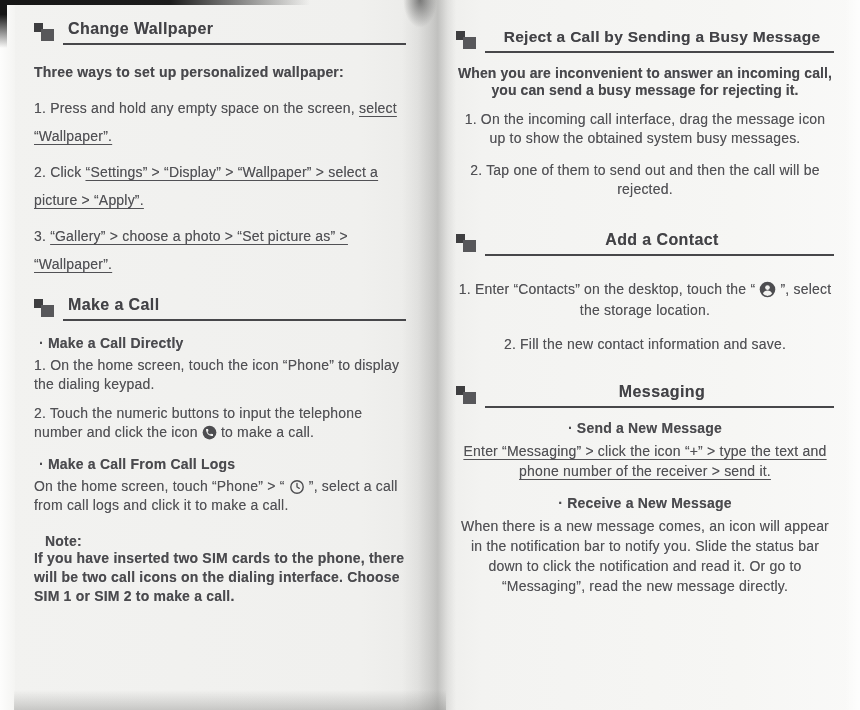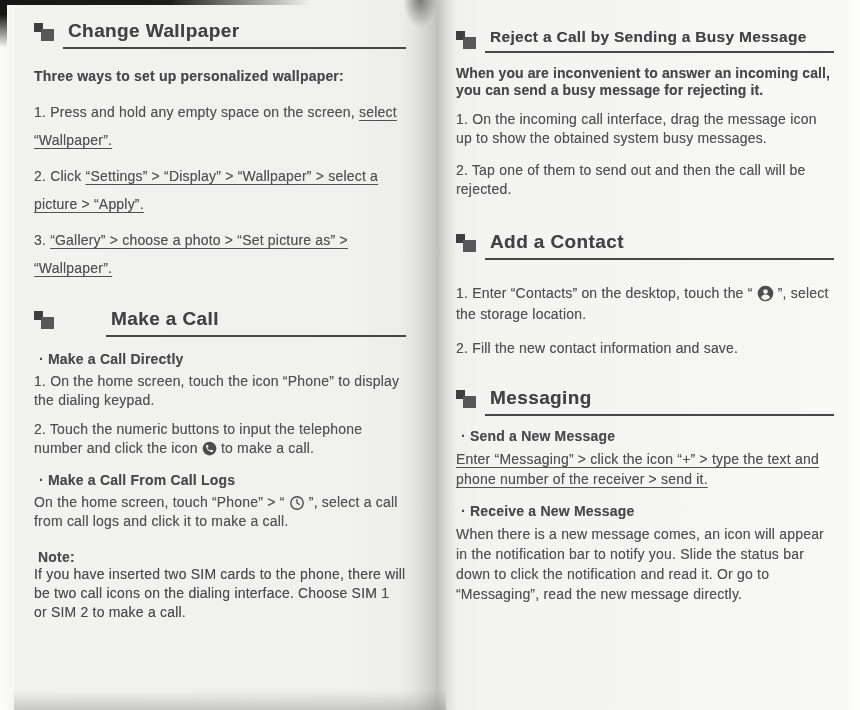--- a/index.html
+++ b/index.html
@@ -20,41 +20,41 @@
   .edge-corner-black{position:absolute;left:0;top:0;width:7px;height:48px;z-index:4;
     background:linear-gradient(180deg,#161616 30%,rgba(22,22,22,0));}
   .shadow-bottom{position:absolute;left:14px;bottom:0;width:432px;height:20px;z-index:3;
     background:linear-gradient(180deg,rgba(110,110,108,0) 0%,rgba(110,110,108,.22) 70%,rgba(110,110,108,.32) 100%);}
   .edge-right-light{position:absolute;right:0;top:0;bottom:0;width:16px;z-index:2;
     background:linear-gradient(270deg,rgba(255,255,255,.75),rgba(255,255,255,0));}
   
   .page{position:absolute;z-index:3;color:#515155;font-size:14px;letter-spacing:.2px;
     text-shadow:0 0 .5px rgba(90,90,92,.55);}
   #pageL{left:34px;top:20px;width:372px;}
-  #pageR{left:456px;top:28px;width:378px;}
+  #pageR{left:456px;top:28px;width:378px;text-align:center;}
   
   .sec-head{display:flex;align-items:flex-start;}
   .marker{position:relative;width:22px;height:21px;flex:0 0 auto;margin-top:3px;}
   .marker .sq1{position:absolute;left:0;top:0;width:9px;height:9px;background:#3e3e40;}
   .marker .sq2{position:absolute;left:7px;top:6px;width:13px;height:12px;background:#57575a;}
   .head-rule{flex:1;margin-left:7px;border-bottom:2px solid #47474a;padding:0 0 5px 5px;}
-  h2{margin:0;font-size:19px;font-weight:bold;color:#424246;letter-spacing:.4px;white-space:nowrap;}
+  h2{margin:0;font-size:16px;font-weight:bold;color:#424246;letter-spacing:.4px;white-space:nowrap;}
   h2.long{font-size:15.5px;letter-spacing:.3px;}
   
   .wall-body{margin-top:13px;line-height:28px;}
   .wall-body p{margin:8px 0 7px 0;}
   .intro-b{font-weight:bold;color:#48484c;margin:0 0 0 0;}
   .u{text-decoration:underline;text-underline-offset:3px;text-decoration-thickness:1px;}
-  .mt-sec{margin-top:26px;gap:43px;}
+  .mt-sec{margin-top:18px;}
   .flow-body{margin-top:14px;}
   .sub{font-weight:bold;color:#4a4a4e;margin:14px 5px 5px;letter-spacing:.2px;}
   .sub.first{margin-top:0;}
   .flow-body p.bp{margin:0 0 10px;line-height:19px;}
-  .note-title{font-weight:bold;color:#4a4a4e;margin:18px 4px 0;}
-  .note-body{font-weight:normal;color:#4a4a4e;margin:0;line-height:19px;}
+  .note-title{font-weight:bold;color:#4a4a4e;margin:18px 11px 0;}
+  .note-body{font-weight:bold;color:#4a4a4e;margin:0;line-height:19px;}
   .rej-body{margin-top:12px;}
   .rej-body .lead{font-weight:bold;color:#48484c;line-height:17px;margin:0 0 11px;letter-spacing:.1px;}
   .rej-body p.bp{margin:0 0 13px;line-height:19px;}
   .contact-head{margin-top:32px;}
   .contact-body{margin-top:23px;}
   .contact-body p.bp{margin:0 0 13px;line-height:21px;}
   .msg-head{margin-top:28px;}
   .msg-body{margin-top:12px;}
   .msg-body p.bp{margin:0 0 10px;line-height:20px;}
   

